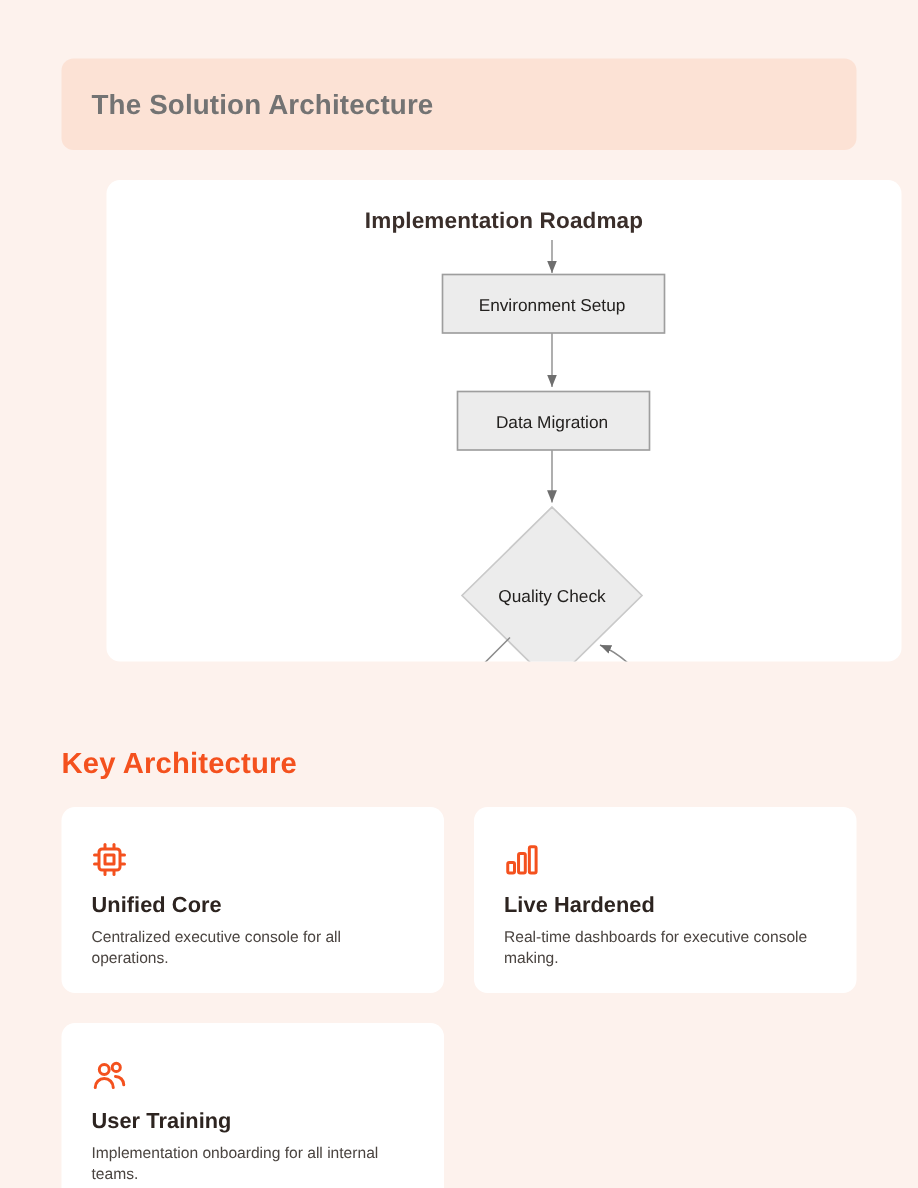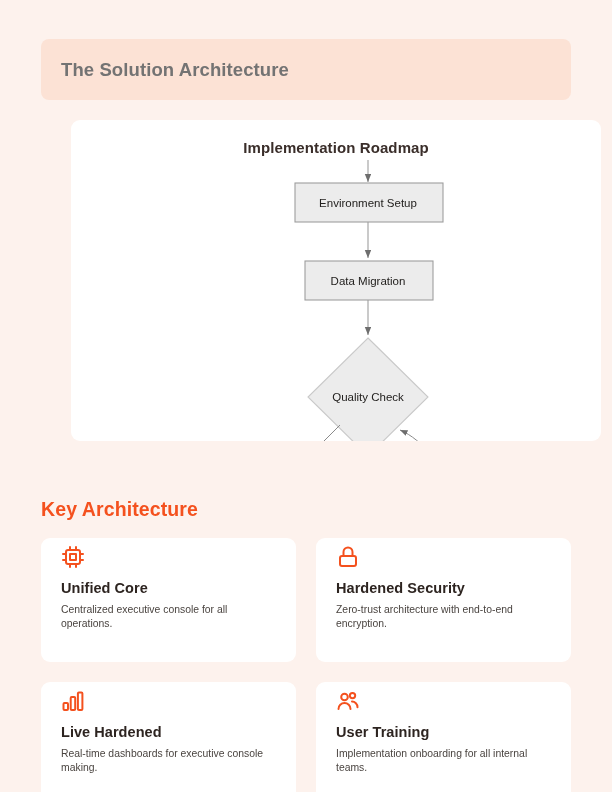--- a/index.html
+++ b/index.html
@@ -90,21 +90,21 @@
     display: grid;
     grid-template-columns: 255px 255px;
     column-gap: 20px;
     row-gap: 20px;
   }
   .card {
     background: #FFFFFF;
     border-radius: 9px;
     height: 124px;
     box-sizing: border-box;
-    padding: 7px 20px 0 20px;
+    padding: 23px 20px 0 20px;
     overflow: hidden;
   }
   .card-icon {
     width: 24px;
     height: 24px;
     display: block;
     color: #F4511E;
   }
   .card-icon svg { display: block; }
   .card-title {
@@ -184,30 +184,20 @@
         <line x1="2" y1="9" x2="4" y2="9"></line>
         <line x1="2" y1="15" x2="4" y2="15"></line>
         <line x1="20" y1="9" x2="22" y2="9"></line>
         <line x1="20" y1="15" x2="22" y2="15"></line>
       </svg>
     </span>
     <div class="card-title">Unified Core</div>
     <div class="card-desc">Centralized executive console for all operations.</div>
   </div>
 
-  <div class="card">
-    <span class="card-icon">
-      <svg viewBox="0 0 24 24" width="24" height="24" fill="none" stroke="#F4511E" stroke-width="2" stroke-linecap="round" stroke-linejoin="round">
-        <rect x="4" y="11" width="16" height="10" rx="2"></rect>
-        <path d="M7.5 11 V7 a4.5 4.5 0 0 1 9 0 v4"></path>
-      </svg>
-    </span>
-    <div class="card-title">Hardened Security</div>
-    <div class="card-desc">Zero-trust architecture with end-to-end encryption.</div>
-  </div>
 
   <div class="card">
     <span class="card-icon">
       <svg viewBox="0 0 24 24" width="24" height="24" fill="none" stroke="#F4511E" stroke-width="2" stroke-linecap="round" stroke-linejoin="round">
         <rect x="2.5" y="14" width="4.5" height="7" rx="1"></rect>
         <rect x="9.7" y="8" width="4.5" height="13" rx="1"></rect>
         <rect x="16.9" y="3.5" width="4.5" height="17.5" rx="1"></rect>
       </svg>
     </span>
     <div class="card-title">Live Hardened</div>

